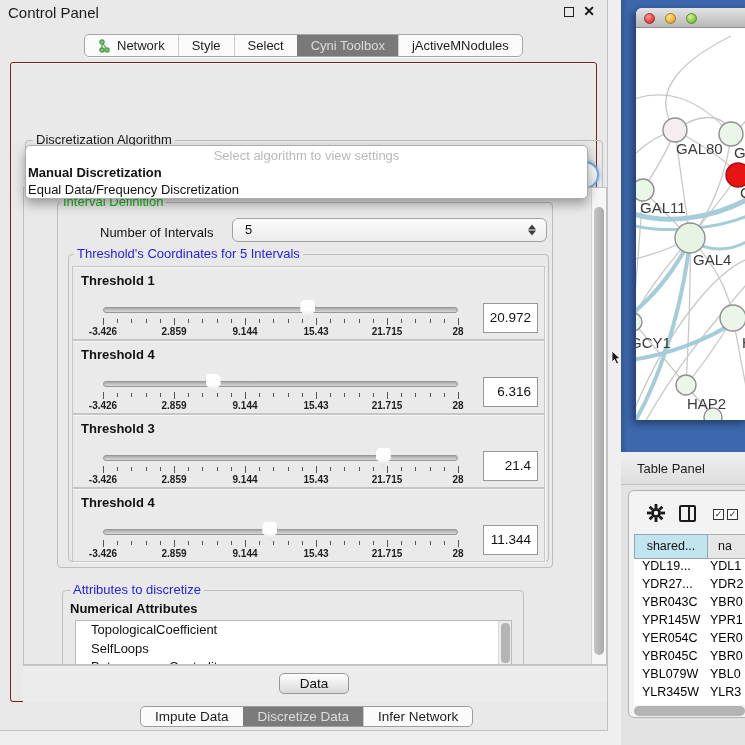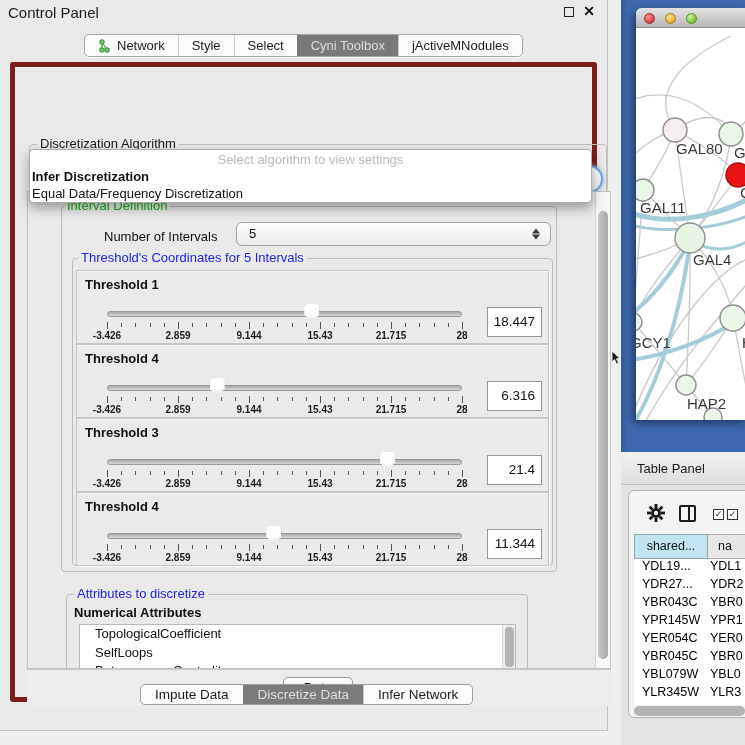--- a/index.html
+++ b/index.html
@@ -18,21 +18,21 @@
   .top-tabs { position:absolute; left:84px; top:34px; height:23px; display:inline-flex;
     border:1px solid #a6a6a6; border-radius:5px; background:#fbfbfb; overflow:hidden;
     box-shadow:0 1px 0 rgba(255,255,255,.7); }
   .top-tab { display:flex; align-items:center; padding:0 13px; font-size:13px; color:#1d1d1d;
     border-left:1px solid #ccc; white-space:nowrap; }
   .top-tab:first-child { border-left:none; }
   .top-tab.selected { background:#797979; color:#dcdcdc; border-left-color:#797979; }
   .top-tab .net-ico { margin-right:6px; display:inline-block; }
 
   .main-panel { position:absolute; left:10px; top:62px; width:587px; height:640px;
-    border:5px solid #7f1d1d; border-radius:3px; background:#e9e9e9;
+    border:1px solid #7f1d1d; border-radius:3px; background:#e9e9e9;
     box-shadow:inset 0 1px 0 #f8f8f8; }
 
   .group { position:absolute; border:1px solid #bdbdbd; border-radius:4px; }
   .group-label { position:absolute; font-size:13px; background:#e9e9e9; padding:0 3px; white-space:nowrap; }
 
   
   .algo-combo { position:absolute; left:24px; top:98px; width:564px; height:28px;
     background:linear-gradient(#ffffff,#e8e8e8); border:2px solid #71a7df; border-radius:14px;
     box-shadow:0 0 4px #79abe0; }
 
@@ -92,21 +92,21 @@
   .attr-scroll { position:absolute; right:0; top:0; bottom:0; width:13px; background:#ededed;
     border-left:1px solid #d8d8d8; }
   .attr-thumb { position:absolute; left:2px; top:2px; width:9px; height:40px; border-radius:4px; background:#b4b4b4; }
 
   .apply-bar { position:absolute; left:12px; top:602px; width:584px; height:37px;
     background:#ececec; border-top:1px solid #c8c8c8; }
   .apply-btn { position:absolute; left:256px; top:7px; width:70px; height:21px;
     background:linear-gradient(#ffffff,#d9d9d9); border:1px solid #989898; border-radius:5px;
     font-size:13.5px; color:#111; text-align:center; line-height:19px; }
 
-  .bottom-tabs { position:absolute; left:140px; top:684px; height:21px; display:inline-flex;
+  .bottom-tabs { position:absolute; left:140px; top:706px; height:21px; display:inline-flex;
     border:1px solid #9d9d9d; border-radius:5px; background:#fbfbfb; overflow:hidden; }
   .bottom-tab { padding:0 14px; font-size:13.5px; color:#1c1c1c; line-height:19px;
     border-left:1px solid #c9c9c9; white-space:nowrap; }
   .bottom-tab:first-child { border-left:none; }
   .bottom-tab.selected { background:#7b7b7b; color:#dedede; border-left-color:#7b7b7b; }
 
   
   .desktop { position:absolute; left:621px; top:0; width:124px; height:453px;
     background:linear-gradient(90deg,#34588f 0,#3d68ae 6px,#3d68ae 100%); }
   .net-window { position:absolute; left:636px; top:8px; width:112px; height:412px;
@@ -178,21 +178,21 @@
     </div>
 
   <div class="main-panel">
 
     <div class="group" style="left:14px; top:77px; width:578px; height:56px;"></div>
     <span class="group-label" style="left:22px; top:69px; color:#1a1a1a;">Discretization Algorithm</span>
     <div class="algo-combo"></div>
 
     <div class="popup">
       <div class="popup-placeholder">Select algorithm to view settings</div>
-      <div class="popup-item bold">Infer Discretization</div>
+      <div class="popup-item bold">Manual Discretization</div>
       <div class="popup-item">Equal Data/Frequency Discretization</div>
     </div>
 
     <div class="group" style="left:20px; top:141px; width:572px; height:41px;"></div>
     <span class="group-label" style="left:26px; top:133px; color:#2a2a2a;">Table Data</span>
     <div class="combo" style="left:28px; top:152px; width:558px; height:25px;">
       <span class="combo-text">galFiltered.sif default node</span>
       <span class="updown">
         <span class="tri-up"></span>
           <span class="tri-dn"></span>
@@ -248,21 +248,21 @@
               <span class="tick minor" style="left:326.6px"></span>
               <span class="tick minor" style="left:340.8px"></span>
               <span class="tick major" style="left:355.0px"></span>
             </div>
             <span class="tick-label" style="left:0.0px">-3.426</span>
             <span class="tick-label" style="left:71.0px">2.859</span>
             <span class="tick-label" style="left:142.0px">9.144</span>
             <span class="tick-label" style="left:213.0px">15.43</span>
             <span class="tick-label" style="left:284.0px">21.715</span>
             <span class="tick-label" style="left:355.0px">28</span>
-            <div class="th-value">18.447</div>
+            <div class="th-value">20.972</div>
           </div>
           <div class="th-panel" style="top: 152px;">
             <div class="th-title">Threshold 4</div>
             <div class="th-track"></div>
             <div class="th-thumb" style="left:132.6px"></div>
             <div class="th-ticks">
               <span class="tick major" style="left:0.0px"></span>
               <span class="tick minor" style="left:14.2px"></span>
               <span class="tick minor" style="left:28.4px"></span>
               <span class="tick minor" style="left:42.6px"></span>

